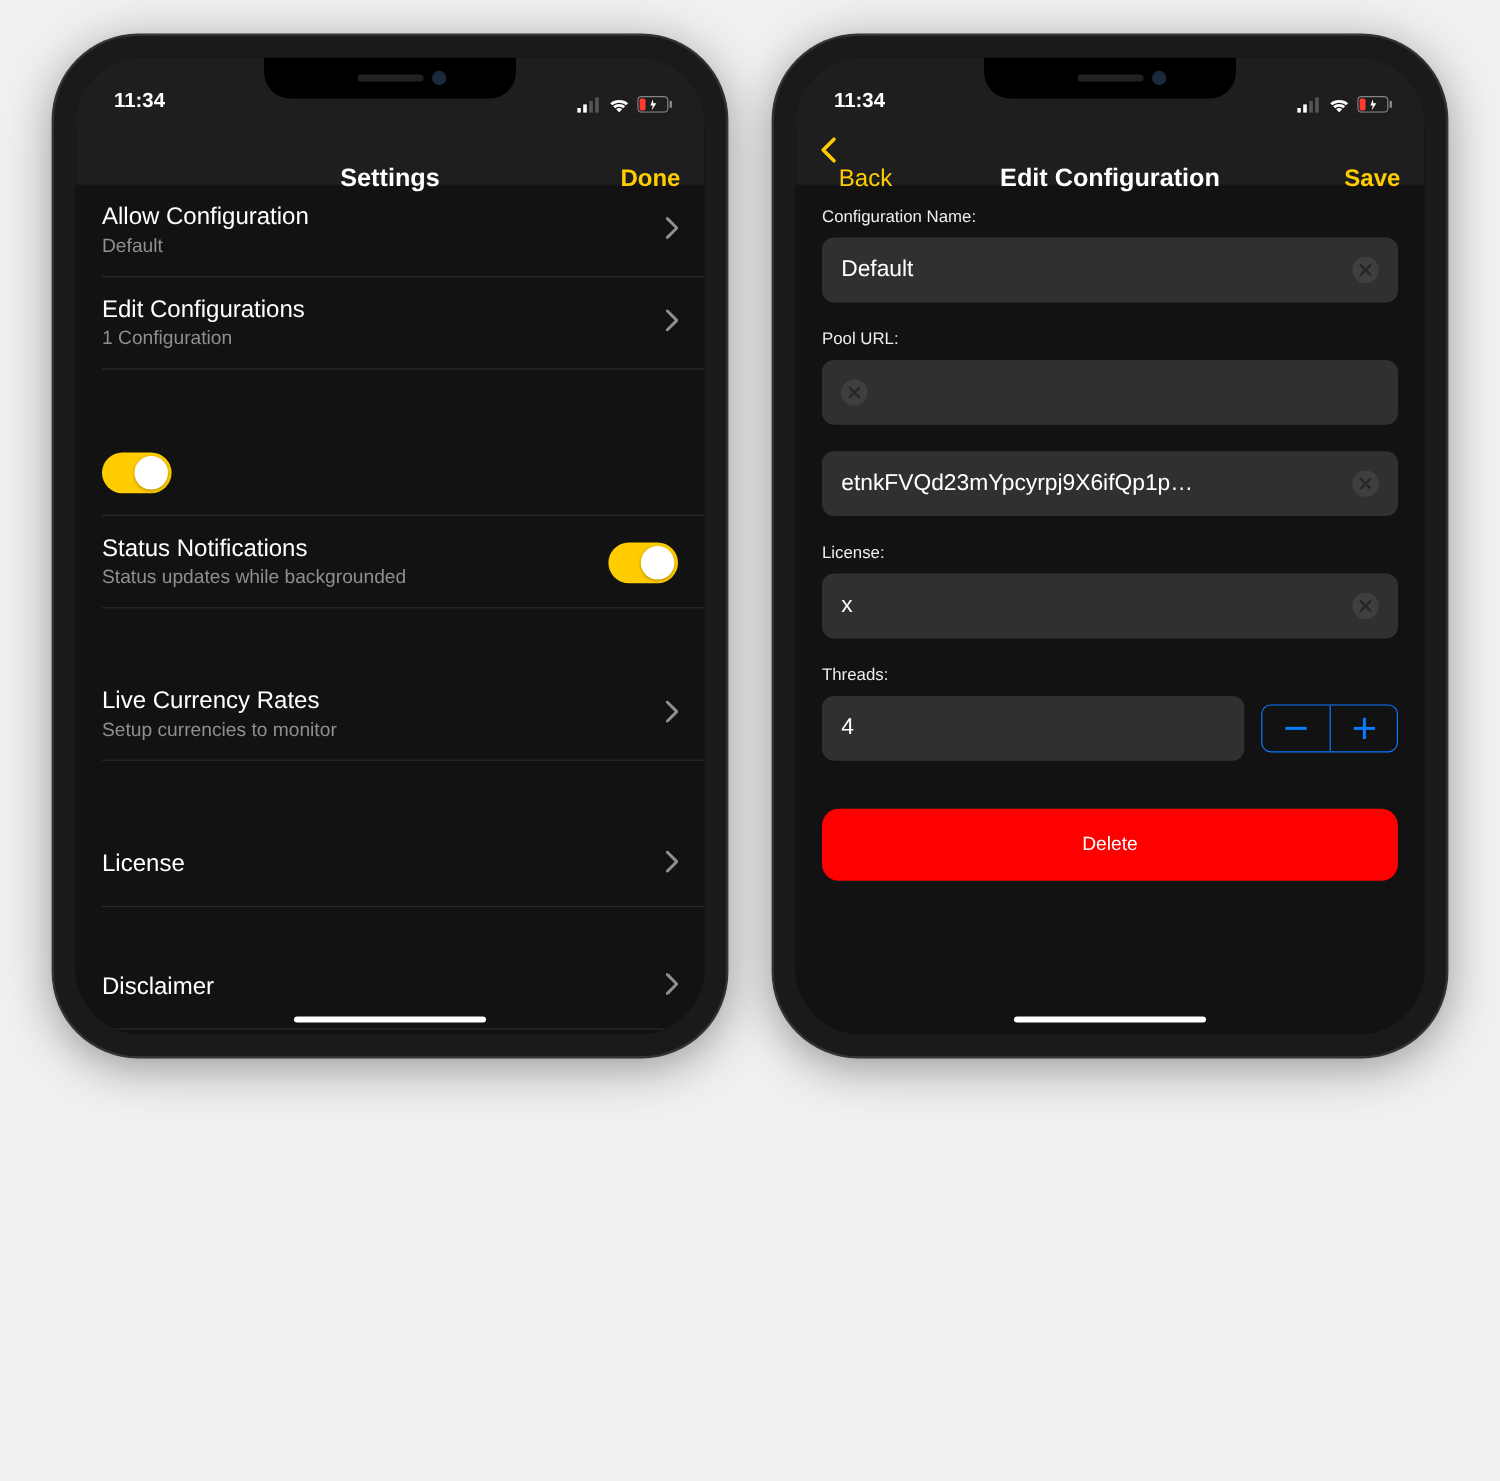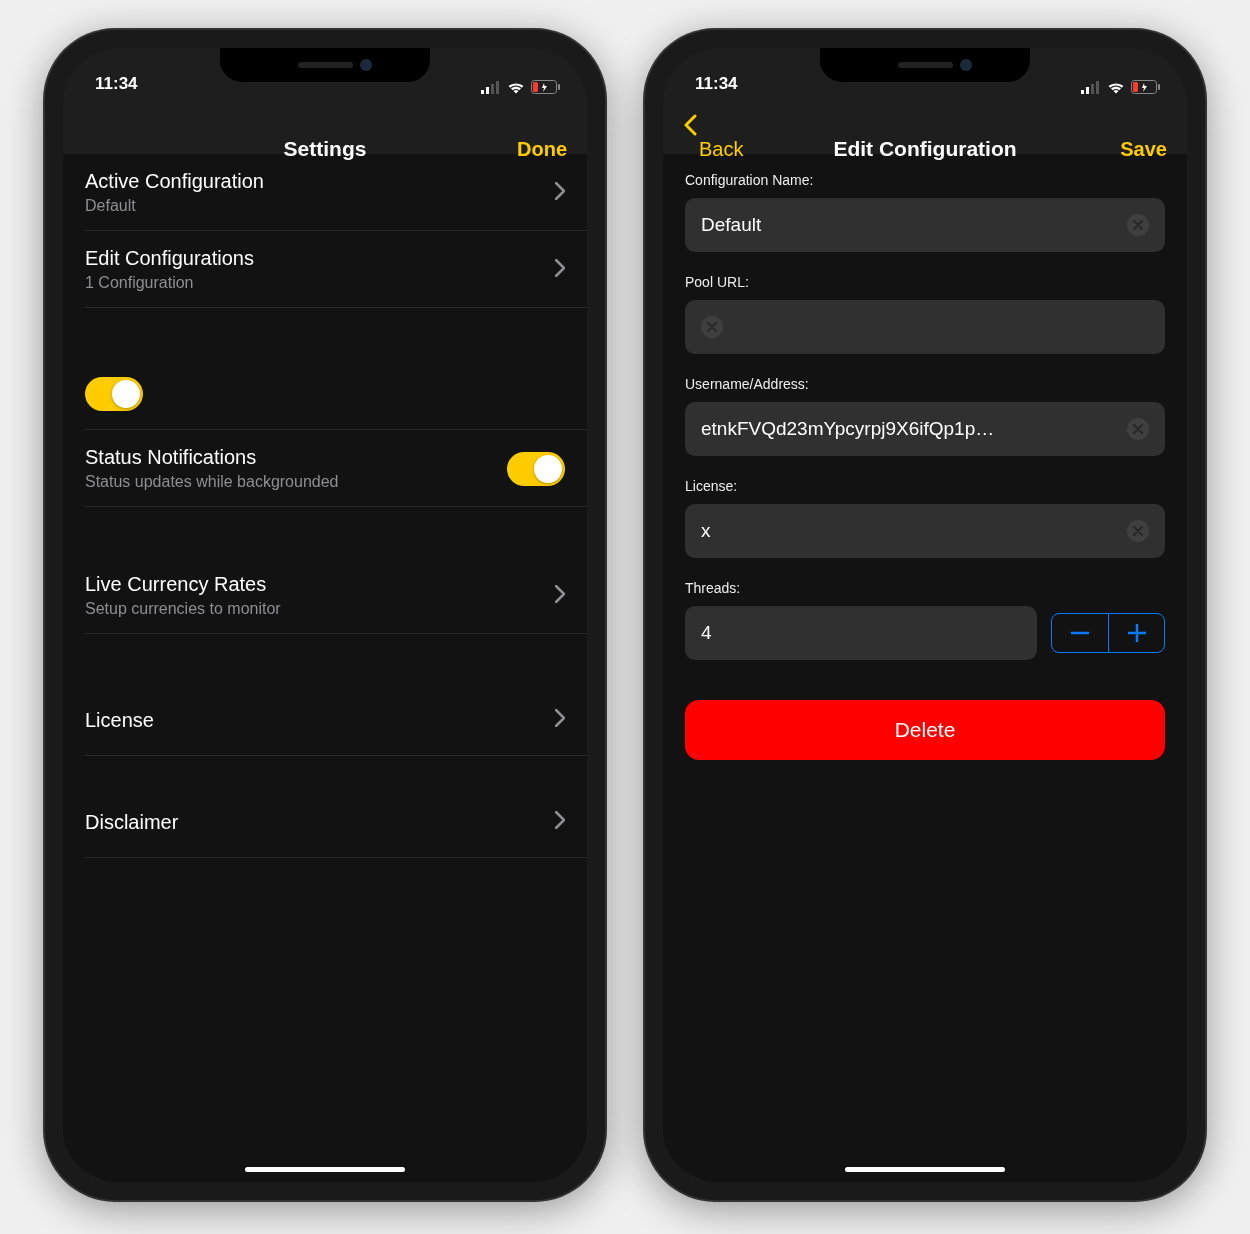--- a/index.html
+++ b/index.html
@@ -8,21 +8,21 @@
     font-family: -apple-system, "Helvetica Neue", Helvetica, Arial, sans-serif;
     width: 1250px;
     height: 1234px;
     display: flex;
     gap: 40px;
     padding: 30px 40px;
     justify-content: center;
   }
   .phone {
     width: 560px;
-    height: 1170px;
+    height: 850px;
     background: #1a1a1a;
     border-radius: 70px;
     padding: 18px;
     box-shadow: 0 0 0 2px #333, 0 8px 40px rgba(0,0,0,.4);
     position: relative;
   }
   .phone::before, .phone::after {
     content: "";
     position: absolute;
     background: #2a2a2a;
@@ -181,21 +181,21 @@
   }
   .stepper-btn + .stepper-btn { border-left: 1.5px solid #0a7aff; }
   .delete-btn {
     background: #ff0000;
     color: #fff;
     border-radius: 14px;
     height: 60px;
     display: flex;
     align-items: center;
     justify-content: center;
-    font-size: 21px;
+    font-size: 16px;
     font-weight: 400;
   }
   .home-indicator {
     position: absolute;
     bottom: 10px; left: 50%;
     transform: translateX(-50%);
     width: 160px; height: 5px;
     background: #fff;
     border-radius: 3px;
   }
@@ -236,21 +236,21 @@
       <div class="nav-title">Settings</div>
       <div class="nav-right">
         <span class="nav-btn bold">Done</span>
       </div>
     </div>
 
     <div class="content">
 
       <div class="row">
         <div class="row-text">
-          <span class="row-title">Active Configuration</span>
+          <span class="row-title">Allow Configuration</span>
           <span class="row-sub">Default</span>
         </div>
         <span class="chevron-icon"><svg viewBox="0 0 10 18">
               <path d="M1 1 L9 9 L1 17" stroke="#8e8e93" stroke-width="2.5" fill="none" stroke-linecap="round" stroke-linejoin="round"></path>
             </svg></span>
       </div>
 
       <div class="row">
         <div class="row-text">
           <span class="row-title">Edit Configurations</span>
@@ -371,21 +371,20 @@
 
         <div class="label">Pool URL:</div>
         <div class="field">
           <div class="clear-btn">
               <svg width="10" height="10" viewBox="0 0 10 10">
                 <path d="M1 1 L9 9 M9 1 L1 9" stroke="#222" stroke-width="2" stroke-linecap="round"></path>
               </svg>
             </div>
         </div>
 
-        <div class="label">Username/Address:</div>
         <div class="field">
           <span class="field-text">etnkFVQd23mYpcyrpj9X6ifQp1p…</span>
           <div class="clear-btn">
               <svg width="10" height="10" viewBox="0 0 10 10">
                 <path d="M1 1 L9 9 M9 1 L1 9" stroke="#222" stroke-width="2" stroke-linecap="round"></path>
               </svg>
             </div>
         </div>
 
         <div class="label">License:</div>

